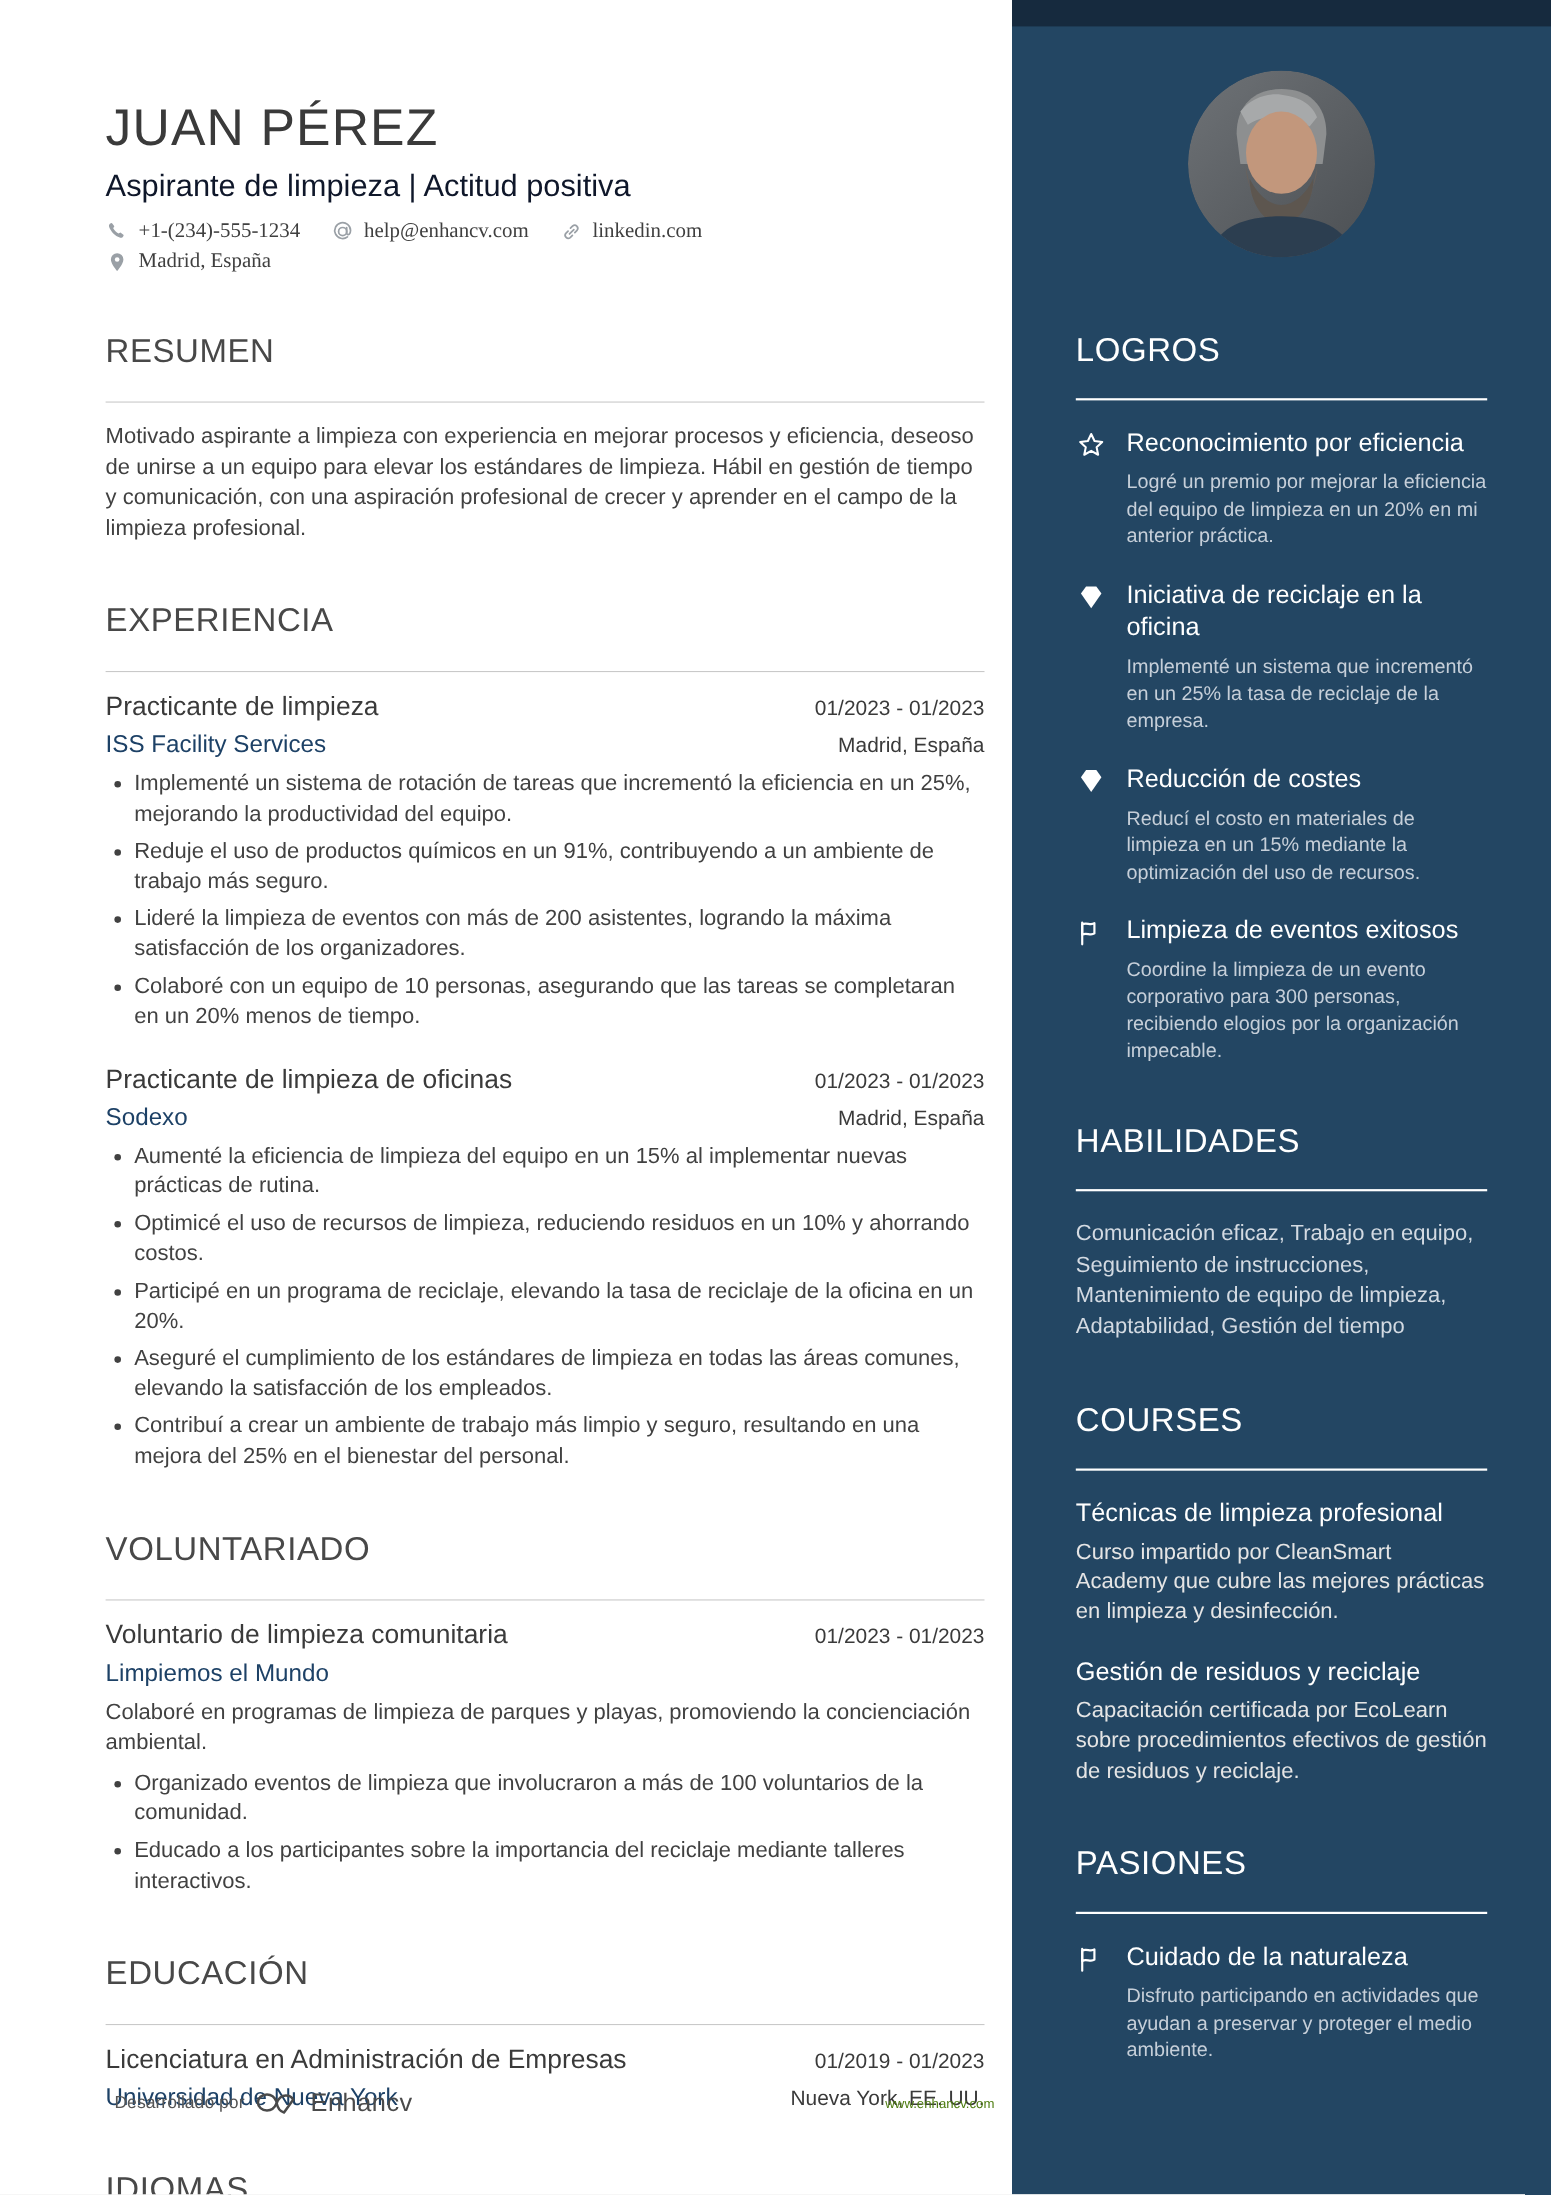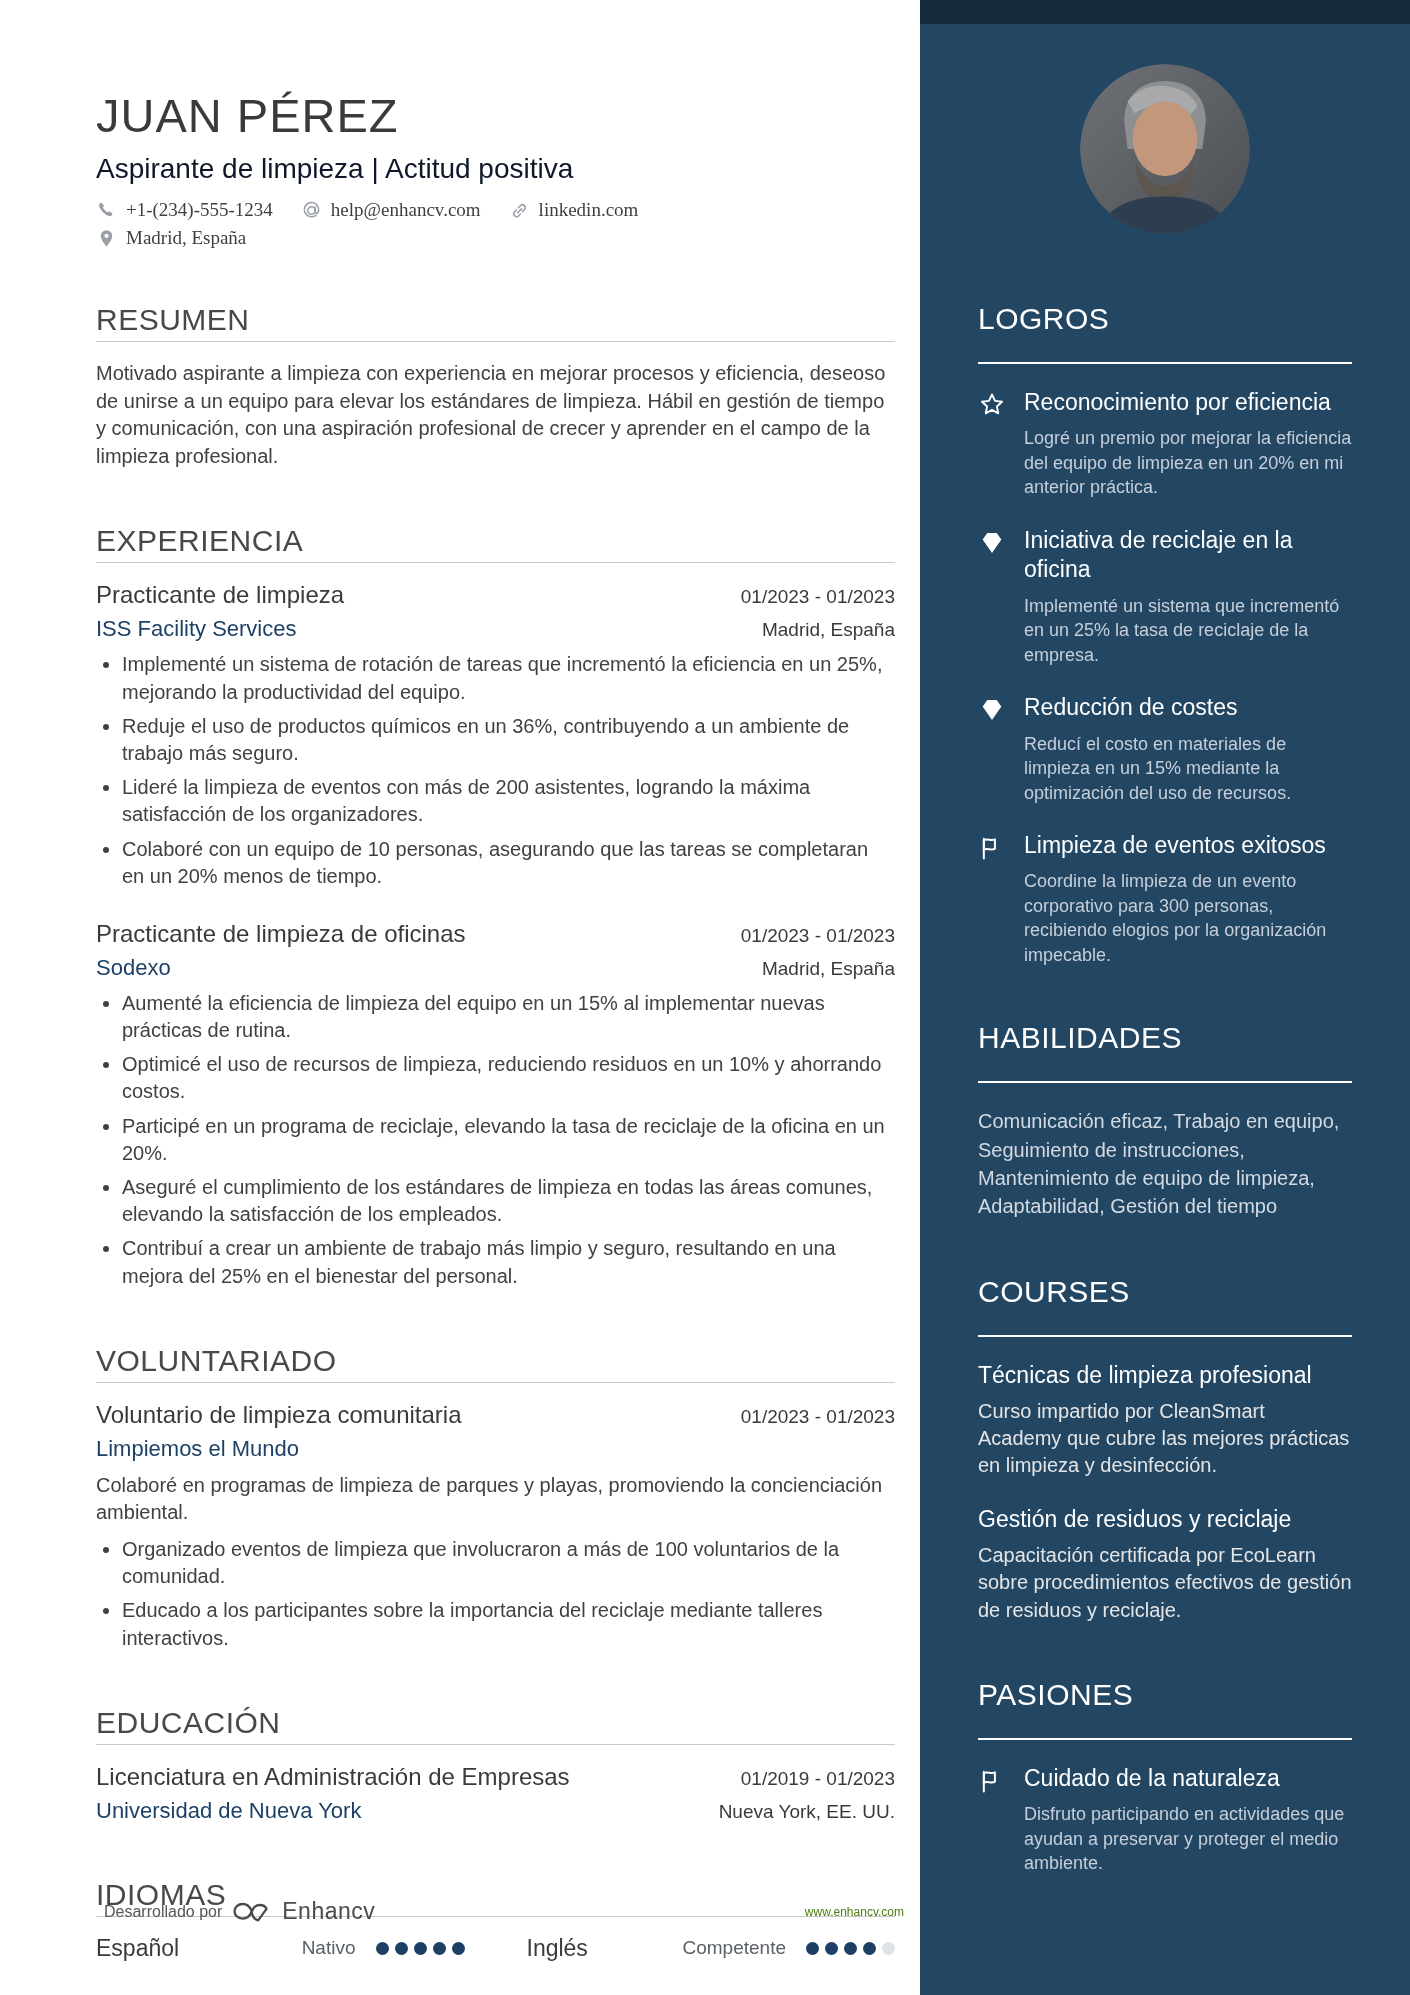--- a/index.html
+++ b/index.html
@@ -13,21 +13,21 @@
   .main-col { position:absolute; left:0; top:0; width:920px; padding:88px 25px 0 96px; }
   .person-name { font-size:47px; font-weight:normal; color:#3a3a3a; letter-spacing:1px; }
   .headline { font-size:28px; color:#0f172a; margin-top:10px; }
   .contact-row { display:flex; gap:28px; margin-top:14px; align-items:center; }
   .contact-row.second { margin-top:6px; }
   .contact { display:flex; align-items:center; gap:9px; font-size:19px; color:#3f3f3f;font-family:Liberation Serif, serif; }
   .contact svg { width:21px; height:21px; flex:0 0 21px; }
 
   section.main-sec { margin-top:54px; }
   .sec-head { font-size:30px; font-weight:500; color:#484848; letter-spacing:.5px;
-              padding-bottom:4px; border-bottom:1px solid #c9c9c9; margin-bottom:18px; }
+              padding-bottom:28px; border-bottom:1px solid #c9c9c9; margin-bottom:18px; }
   .body-text { font-size:20px; color:#414141; line-height:1.38; }
 
   .entry { margin-top:6px; }
   .entry + .entry { margin-top:30px; }
   .entry-row { display:flex; justify-content:space-between; align-items:baseline; }
   .entry-title { font-size:24px; color:#3a3a3a; font-weight:500; }
   .entry-dates { font-size:19px; color:#3a3a3a; white-space:nowrap; }
   .entry-row2 { display:flex; justify-content:space-between; align-items:baseline; margin-top:7px; }
   .entry-company { font-size:22px; color:#1d4166; font-weight:500; }
   .entry-loc { font-size:19px; color:#3a3a3a; white-space:nowrap; }
@@ -132,21 +132,21 @@
         <div class="entry-row">
           <span class="entry-title">Practicante de limpieza</span>
           <span class="entry-dates">01/2023 - 01/2023</span>
         </div>
         <div class="entry-row2">
           <span class="entry-company">ISS Facility Services</span>
           <span class="entry-loc">Madrid, España</span>
         </div>
         <ul class="bullets">
           <li>Implementé un sistema de rotación de tareas que incrementó la eficiencia en un 25%, mejorando la productividad del equipo.</li>
-          <li>Reduje el uso de productos químicos en un 36%, contribuyendo a un ambiente de trabajo más seguro.</li>
+          <li>Reduje el uso de productos químicos en un 91%, contribuyendo a un ambiente de trabajo más seguro.</li>
           <li>Lideré la limpieza de eventos con más de 200 asistentes, logrando la máxima satisfacción de los organizadores.</li>
           <li>Colaboré con un equipo de 10 personas, asegurando que las tareas se completaran en un 20% menos de tiempo.</li>
         </ul>
       </div>
 
       <div class="entry">
         <div class="entry-row">
           <span class="entry-title">Practicante de limpieza de oficinas</span>
           <span class="entry-dates">01/2023 - 01/2023</span>
         </div>

